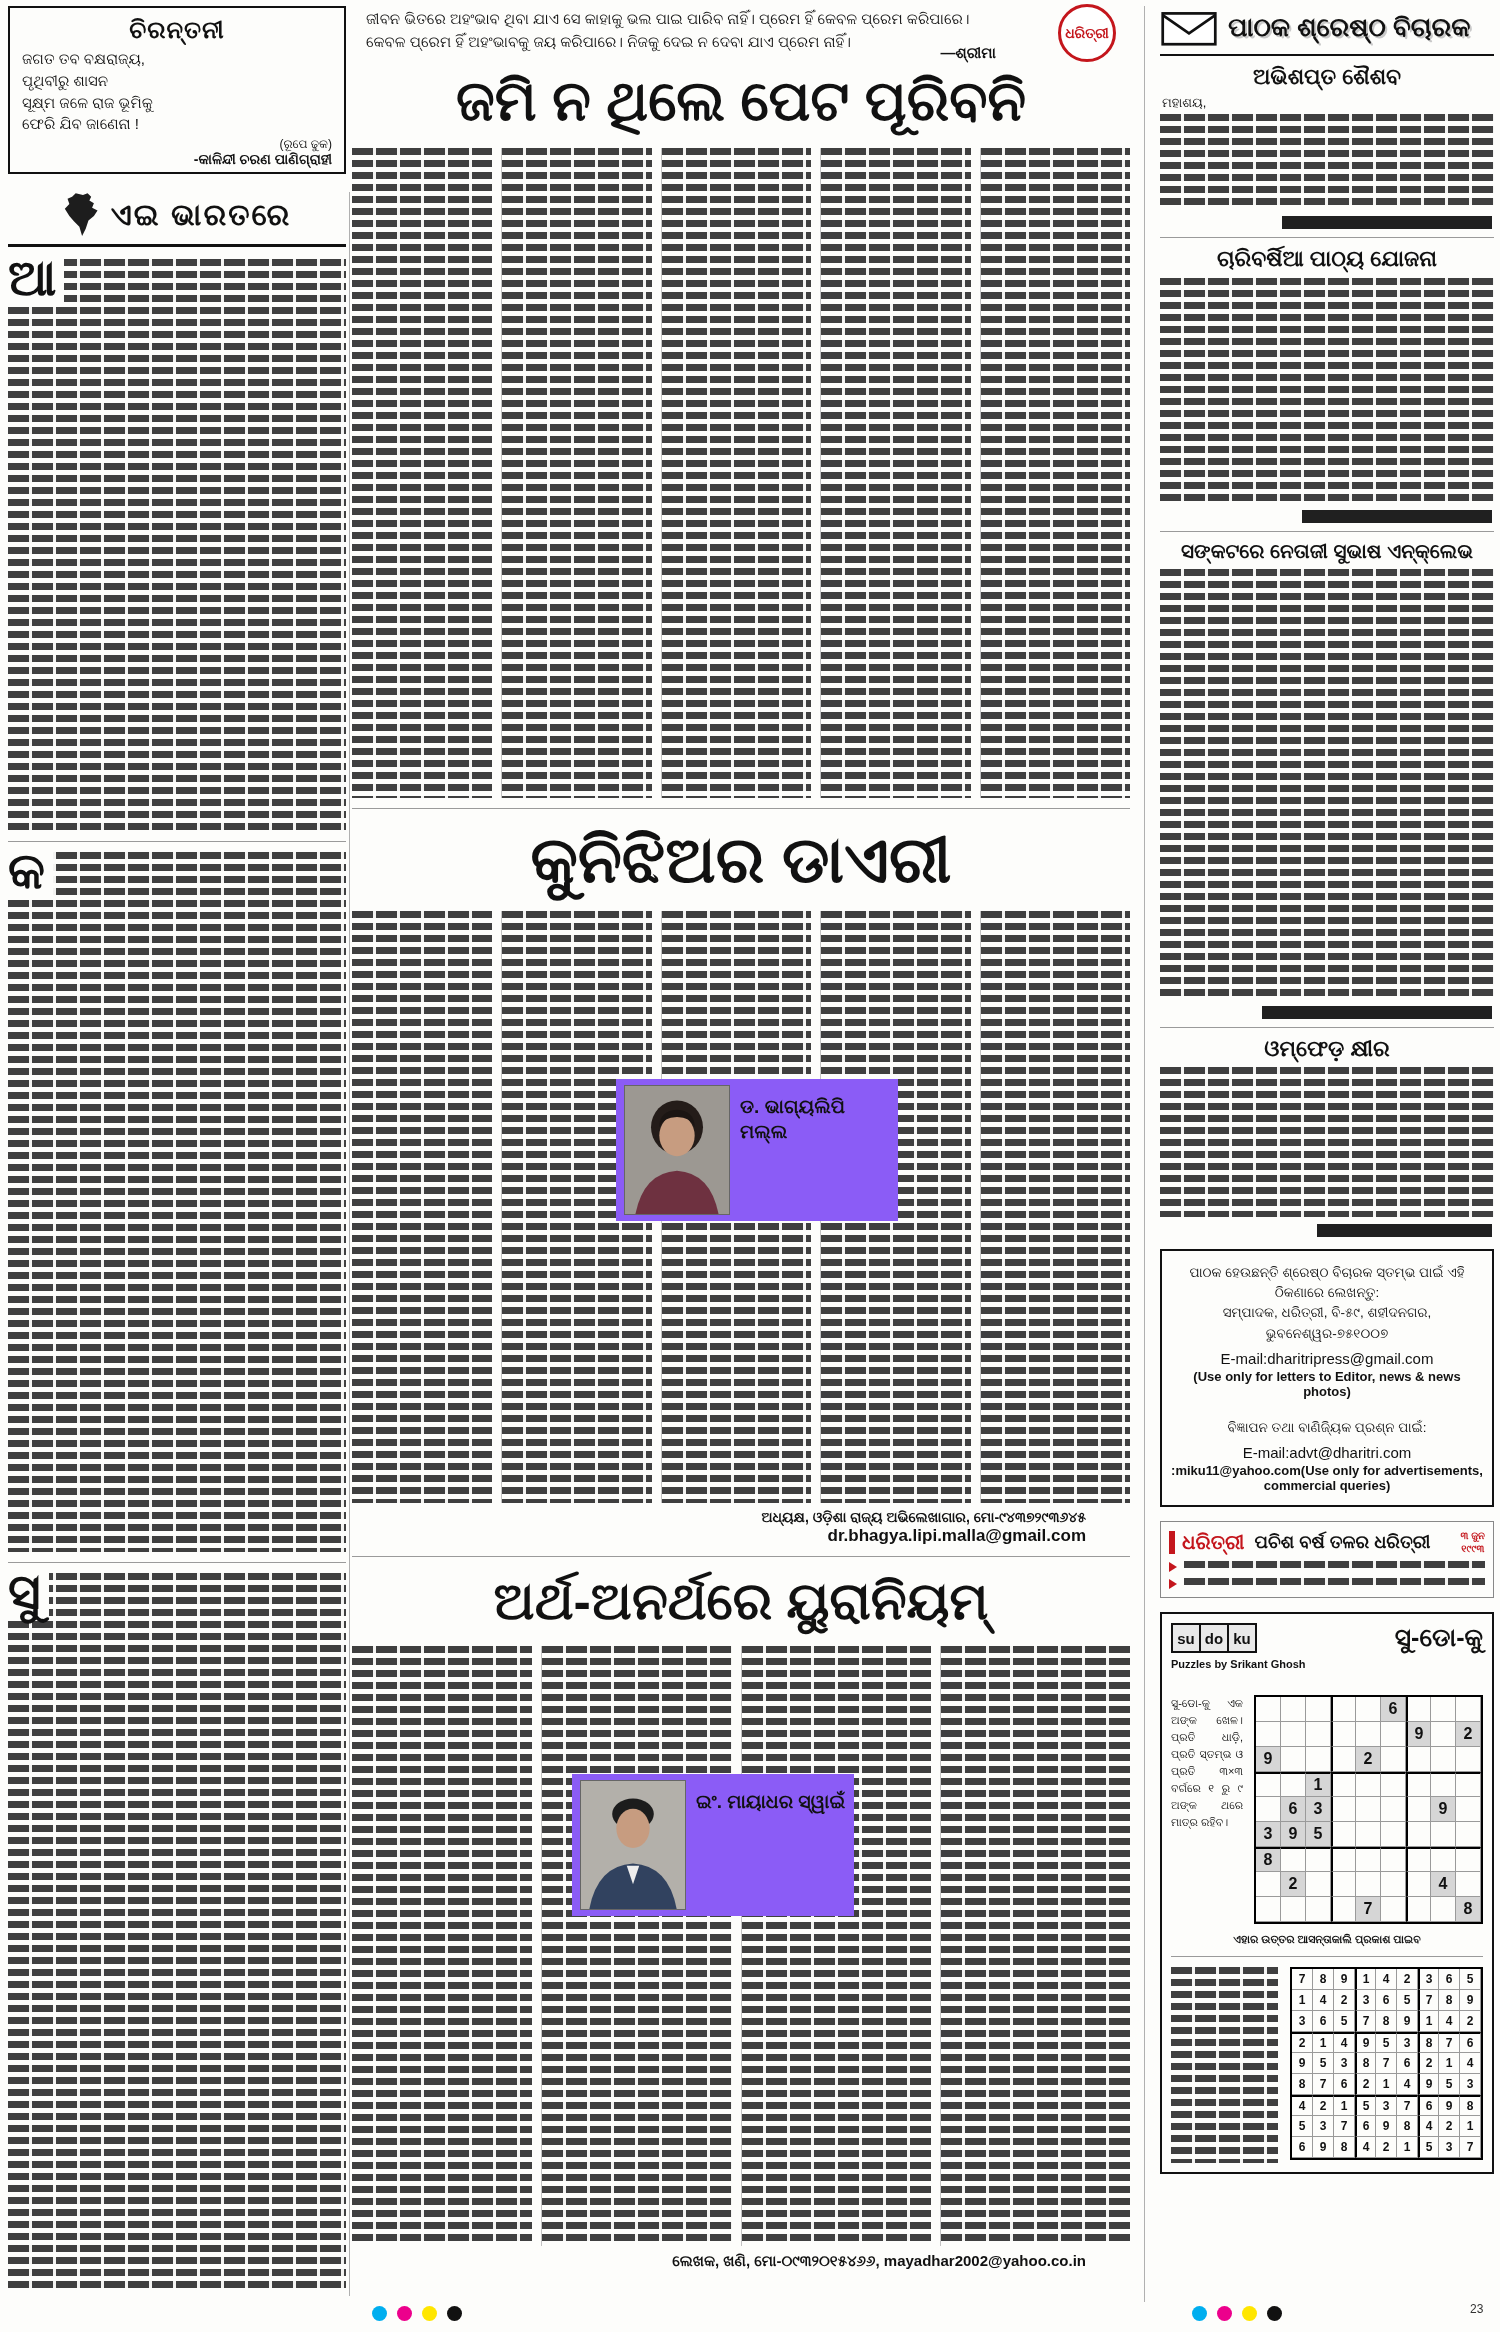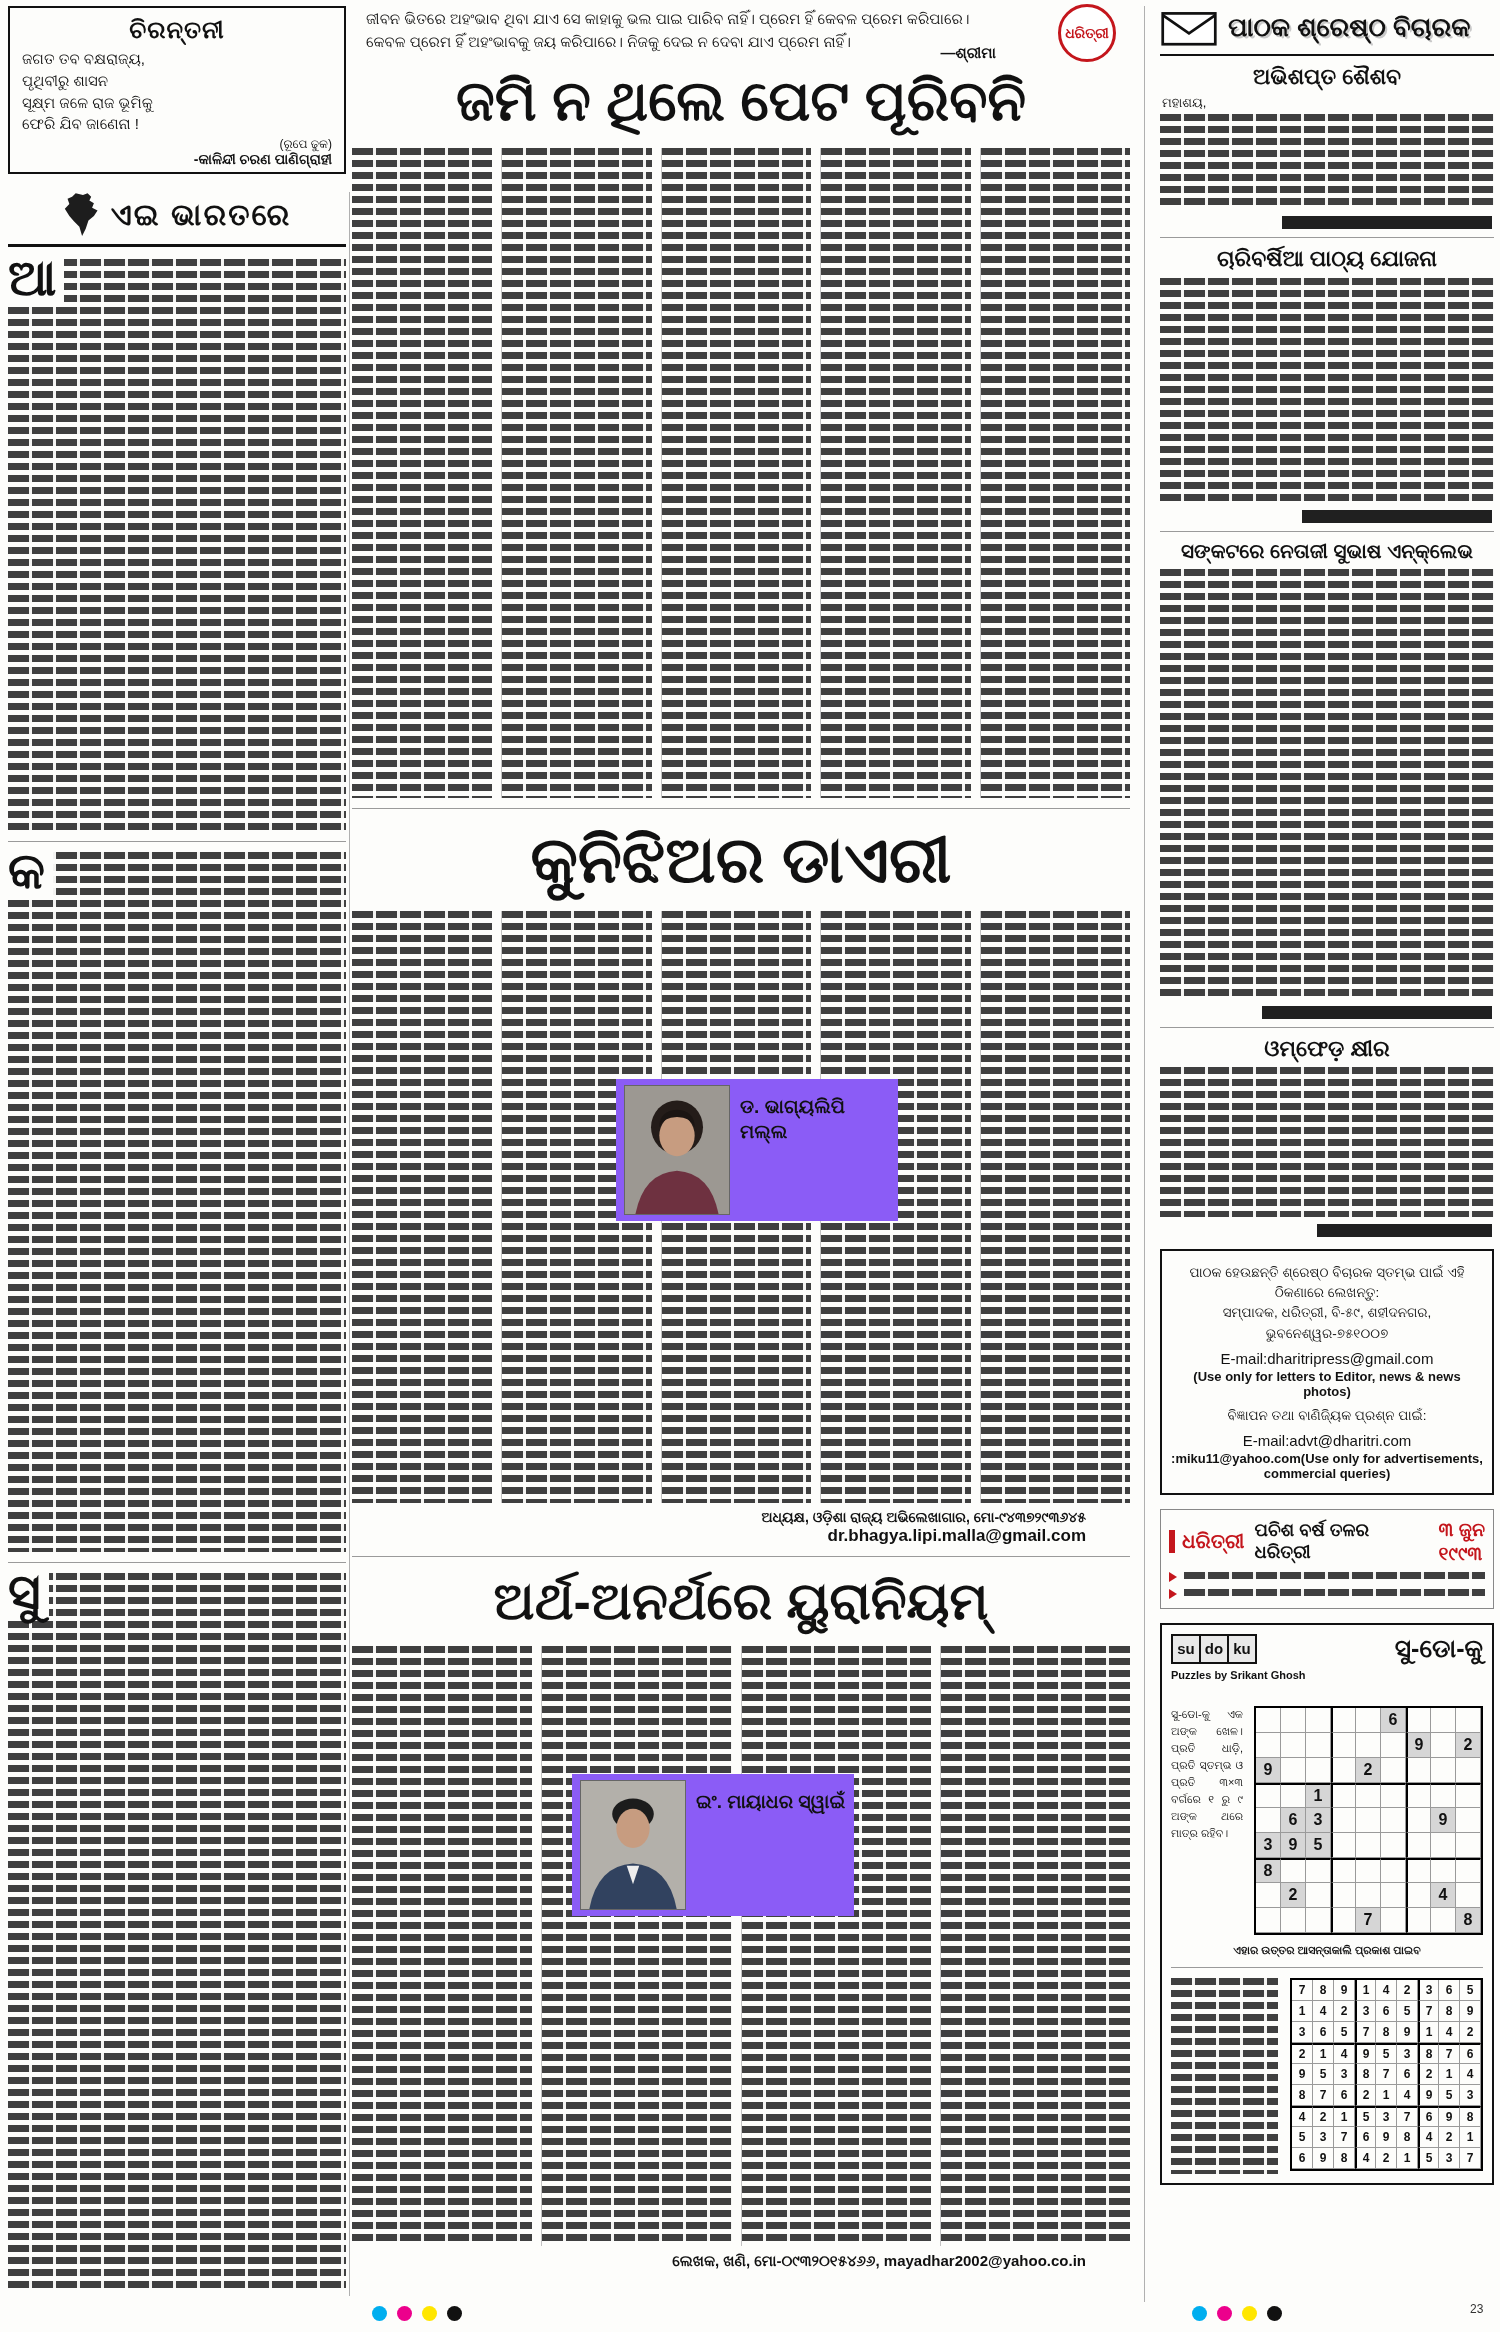--- a/index.html
+++ b/index.html
@@ -68,21 +68,21 @@
 .lrule{border:0;border-top:1px solid #9a9a9a;margin:8px 0}
 #contact-box{border:2px solid #111;padding:12px 8px;text-align:center;margin-top:12px}
 #contact-box .o{font-size:13.5px;line-height:1.5}
 #contact-box .m{font-size:15px;font-weight:normal;margin-top:6px}
 #contact-box .n{font-size:13px;font-weight:bold;margin-top:2px}
 
 #anniv{border:1.5px solid #888;margin-top:14px;padding:8px;position:relative}
 #anniv .row{display:flex;align-items:center;gap:10px}
 #anniv .logo{color:#c4161c;font-weight:bold;font-size:20px;border-left:6px solid #c4161c;padding-left:7px}
 #anniv .ttl{font-weight:bold;font-size:18px;flex:1;line-height:1.2}
-#anniv .d{color:#c4161c;font-weight:bold;font-size:19px;line-height:1.25}
+#anniv .d{color:#c4161c;font-weight:bold;font-size:10px;text-align:center;line-height:1.25}
 #anniv .it{display:flex;align-items:center;gap:7px;margin-top:6px}
 #anniv .bullet{width:0;height:0;border-left:8px solid #c4161c;border-top:5px solid transparent;border-bottom:5px solid transparent}
 #anniv .it .fake{flex:1;height:11px}
 
 #sudoku-box{border:2px solid #111;margin-top:14px;padding:9px}
 #sudoku-head{display:flex;justify-content:space-between;align-items:flex-start}
 .tiles{display:flex}
 .tile{width:30px;height:30px;border:2px solid #111;display:flex;align-items:center;justify-content:center;
   font-weight:bold;font-size:15px;background:#e9e9e9;margin-right:-2px}
 .credit{font-size:11px;font-weight:bold;margin-top:5px}
@@ -259,21 +259,21 @@
       <div class="lt">ଓମ୍‌ଫେଡ଼ କ୍ଷୀର</div>
       <div class="fake" style="height:150px"></div>
       <div class="sig" style="width:175px"></div>
     </div>
 
     <div id="contact-box">
       <div class="o">ପାଠକ ହେଉଛନ୍ତି ଶ୍ରେଷ୍ଠ ବିଚାରକ ସ୍ତମ୍ଭ ପାଇଁ ଏହି ଠିକଣାରେ ଲେଖନ୍ତୁ:</div>
       <div class="o">ସମ୍ପାଦକ, ଧରିତ୍ରୀ, ବି-୫୯, ଶହୀଦନଗର, ଭୁବନେଶ୍ୱର-୭୫୧୦୦୭</div>
       <div class="m">E-mail:dharitripress@gmail.com</div>
       <div class="n">(Use only for letters to Editor, news &amp; news photos)</div>
-      <div class="o" style="margin-top:7px">ବିଜ୍ଞାପନ ତଥା ବାଣିଜ୍ୟିକ ପ୍ରଶ୍ନ ପାଇଁ:</div>
+      <div class="o" style="margin-top:19px">ବିଜ୍ଞାପନ ତଥା ବାଣିଜ୍ୟିକ ପ୍ରଶ୍ନ ପାଇଁ:</div>
       <div class="m">E-mail:advt@dharitri.com</div>
       <div class="n">:miku11@yahoo.com(Use only for advertisements, commercial queries)</div>
     </div>
 
     <div id="anniv">
       <div class="row">
         <span class="logo">ଧରିତ୍ରୀ</span>
         <span class="ttl">ପଚିଶ ବର୍ଷ ତଳର ଧରିତ୍ରୀ</span>
         <span class="d">
           <span>୩ ଜୁନ</span><br>

